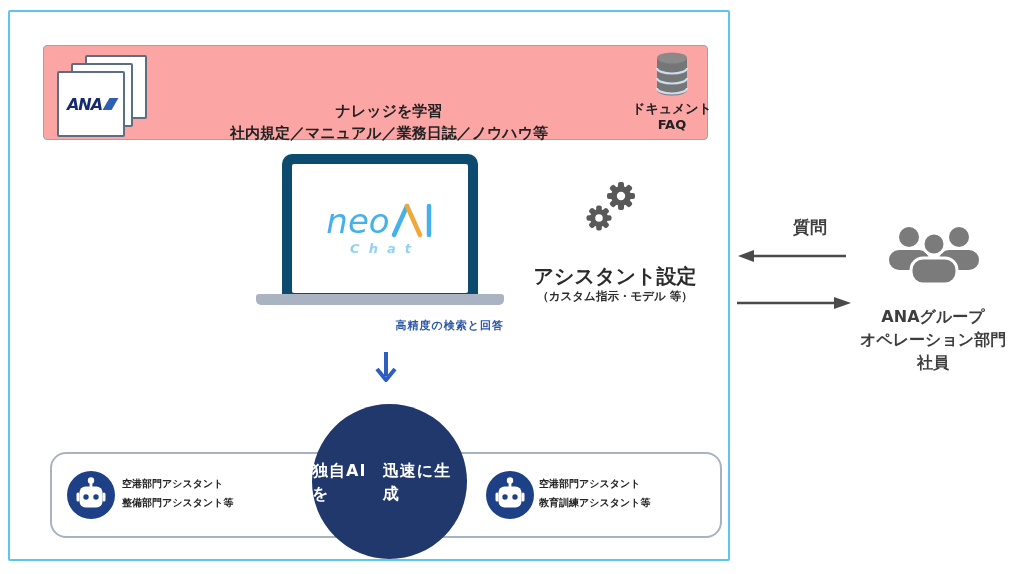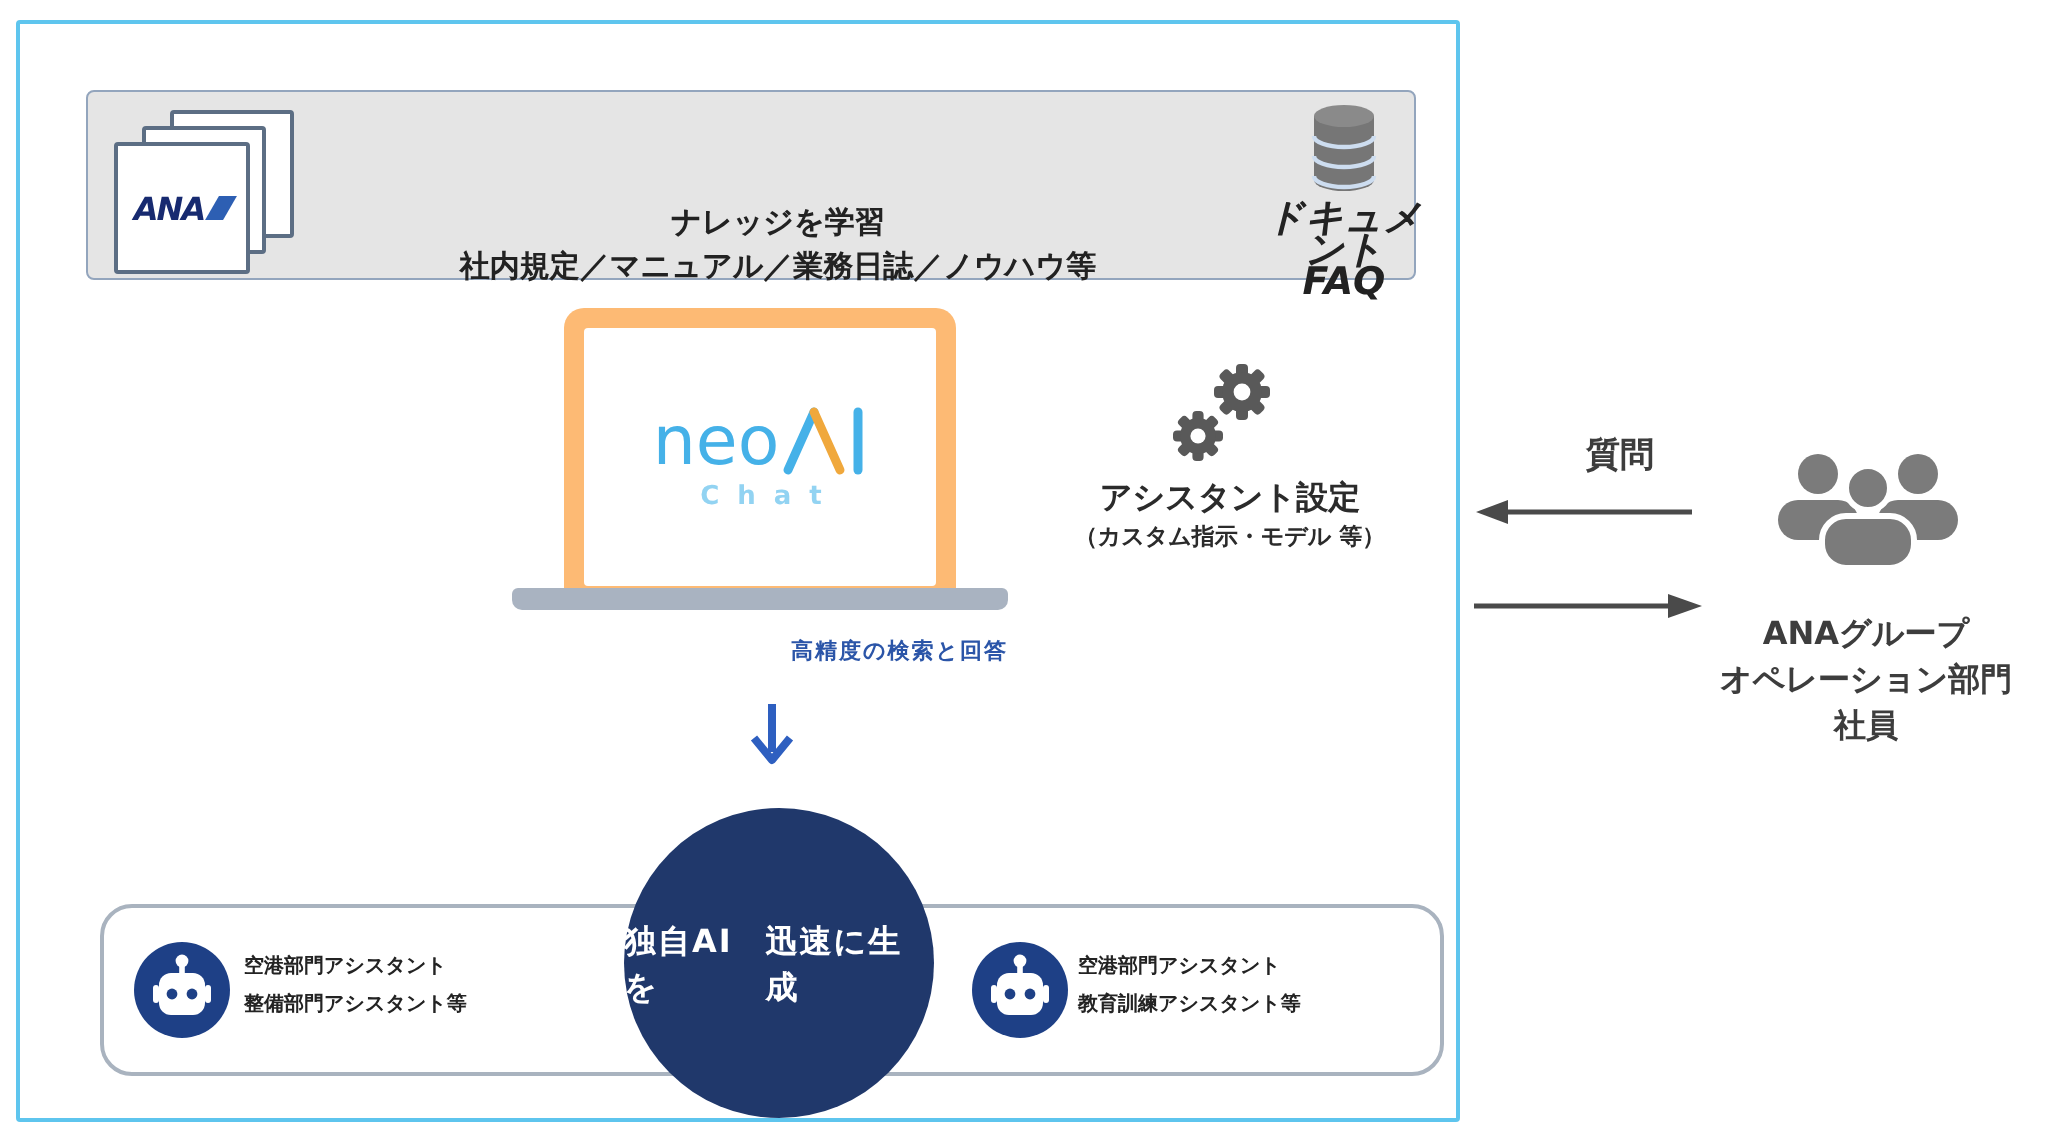--- a/index.html
+++ b/index.html
@@ -12,66 +12,66 @@
 
   
   .main-box {
     position: absolute; left: 8px; top: 10px; width: 722px; height: 551px;
     border: 2px solid #5ec5ee; background: #ffffff; border-radius: 2px;
   }
 
   
   .banner {
     position: absolute; left: 33px; top: 33px; width: 665px; height: 95px;
-    background: #e5e5e5; border: 1px solid #93a5bd; border-radius: 4px;
+    background: #fca5a5; border: 1px solid #93a5bd; border-radius: 4px;
   }
   .doc-stack { position: absolute; left: 13px; top: 9px; width: 96px; height: 84px; }
   .page {
     position: absolute; width: 62px; height: 64px; background: #ffffff;
     border: 2px solid #5c6e84; border-radius: 2px;
   }
   .page.p3 { left: 28px; top: 0; }
   .page.p2 { left: 14px; top: 8px; }
   .page.p1 { left: 0; top: 16px; width: 68px; height: 66px;
     display: flex; align-items: center; justify-content: center; }
   .ana-text { font-size: 16px; font-weight: 900; font-style: italic; color: #172a70; letter-spacing: -1px; }
   .ana-slash { display: inline-block; width: 9px; height: 12px; background: #2d5fb3;
     transform: skewX(-30deg); margin-left: 4px; margin-bottom: 1px; }
   .banner-text {
     position: absolute; left: 120px; top: 55px; width: 450px; text-align: center;
     color: #222; font-weight: bold;
   }
   .banner-text .bt1 { font-size: 15px; line-height: 20px; }
   .banner-text .bt2 { font-size: 15px; line-height: 20px; margin-top: 2px; }
   .db-group { position: absolute; left: 580px; top: 5px; width: 96px; text-align: center; }
-  .db-caption { font-size: 19px; font-weight: bold; color: #222; line-height: 16px; font-style: italic; }
+  .db-caption { font-size: 13px; font-weight: bold; color: #222; line-height: 16px; }
 
   
   .laptop-screen {
     position: absolute; left: 272px; top: 142px; width: 196px; height: 141px;
-    background: #fdba74; border-radius: 10px 10px 0 0;
+    background: #0c4a6e; border-radius: 10px 10px 0 0; font-style: italic;
   }
   .laptop-inner {
     position: absolute; left: 10px; top: 10px; right: 10px; bottom: 2px;
     background: #ffffff; border-radius: 2px;
     display: flex; flex-direction: column; align-items: center; justify-content: center;
   }
   .laptop-base {
     position: absolute; left: 246px; top: 282px; width: 248px; height: 11px;
     background: #a9b3c1; border-radius: 3px 3px 5px 5px;
   }
   .neoai-row { display: flex; align-items: flex-end; }
   .neo-text { font-size: 34px; font-weight: 500; color: #45b1e8; letter-spacing: 0px; line-height: 34px; }
   .chat-text { font-size: 13px; font-weight: 600; color: #92d3f2; letter-spacing: 9px;
     margin-top: 3px; margin-left: 10px; }
 
   
   .gears { position: absolute; left: 572px; top: 163px; }
   .settings-text { position: absolute; left: 513px; top: 226px; width: 184px; text-align: center; color: #2b2b2b; }
-  .settings-text .st1 { font-size: 16px; font-weight: bold; line-height: 21px; }
+  .settings-text .st1 { font-size: 20px; font-weight: bold; line-height: 21px; margin-top: 28px; }
   .settings-text .st2 { font-size: 11.5px; font-weight: bold; line-height: 15px; margin-top: 2px; }
 
   
   .search-label {
     position: absolute; left: 262px; top: 306px; width: 232px; text-align: right;
     font-size: 11px; font-weight: bold; color: #2b55a8; letter-spacing: 1px;
   }
   .down-arrow { position: absolute; left: 363px; top: 338px; }
 
   

